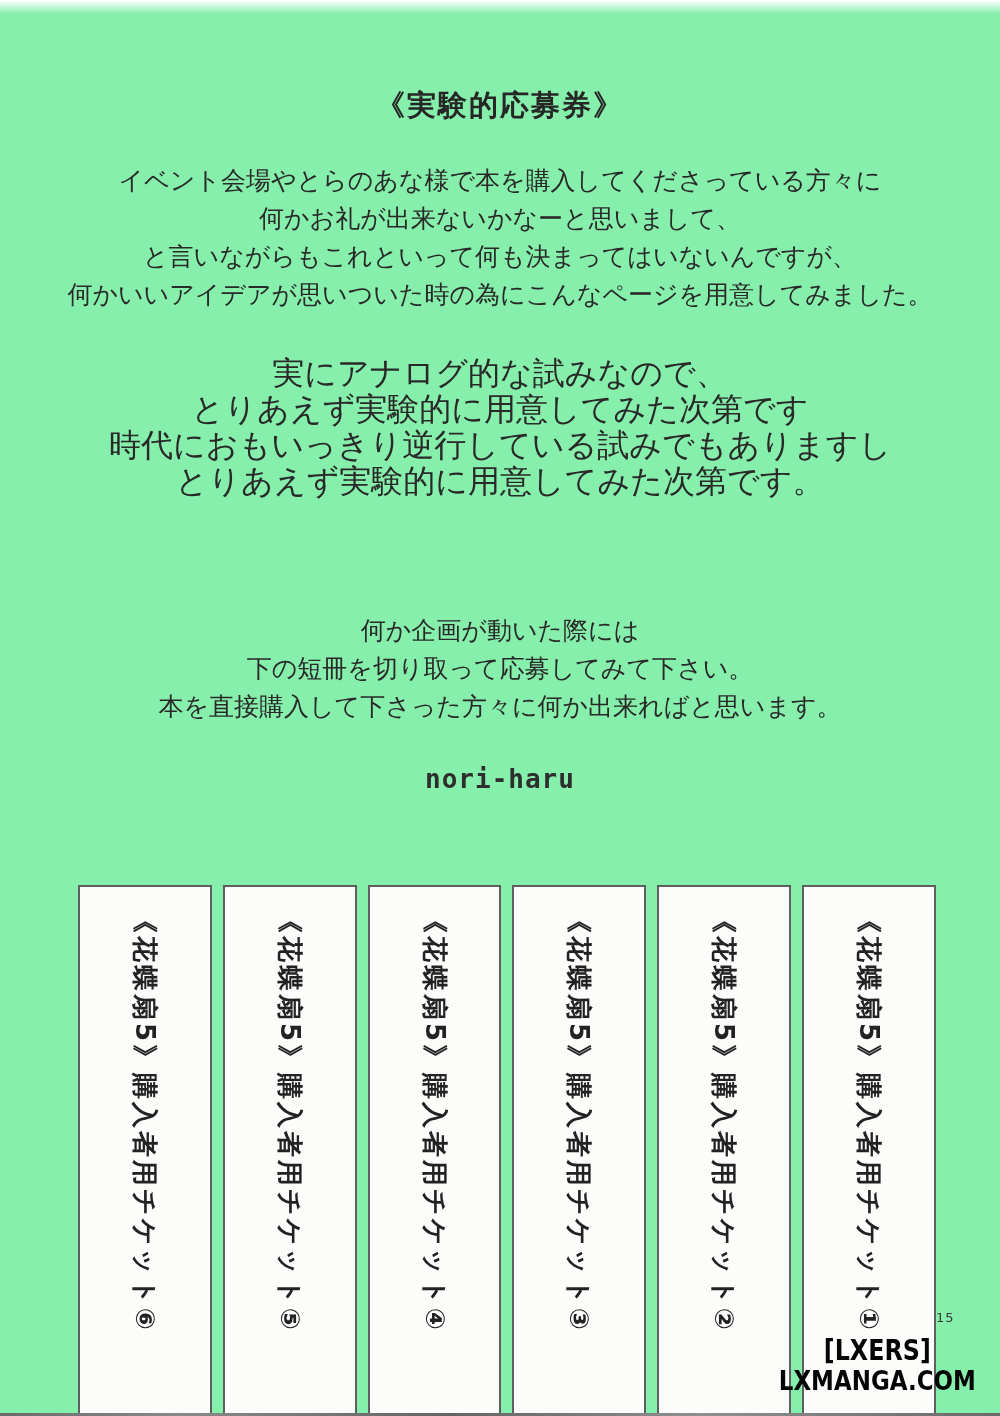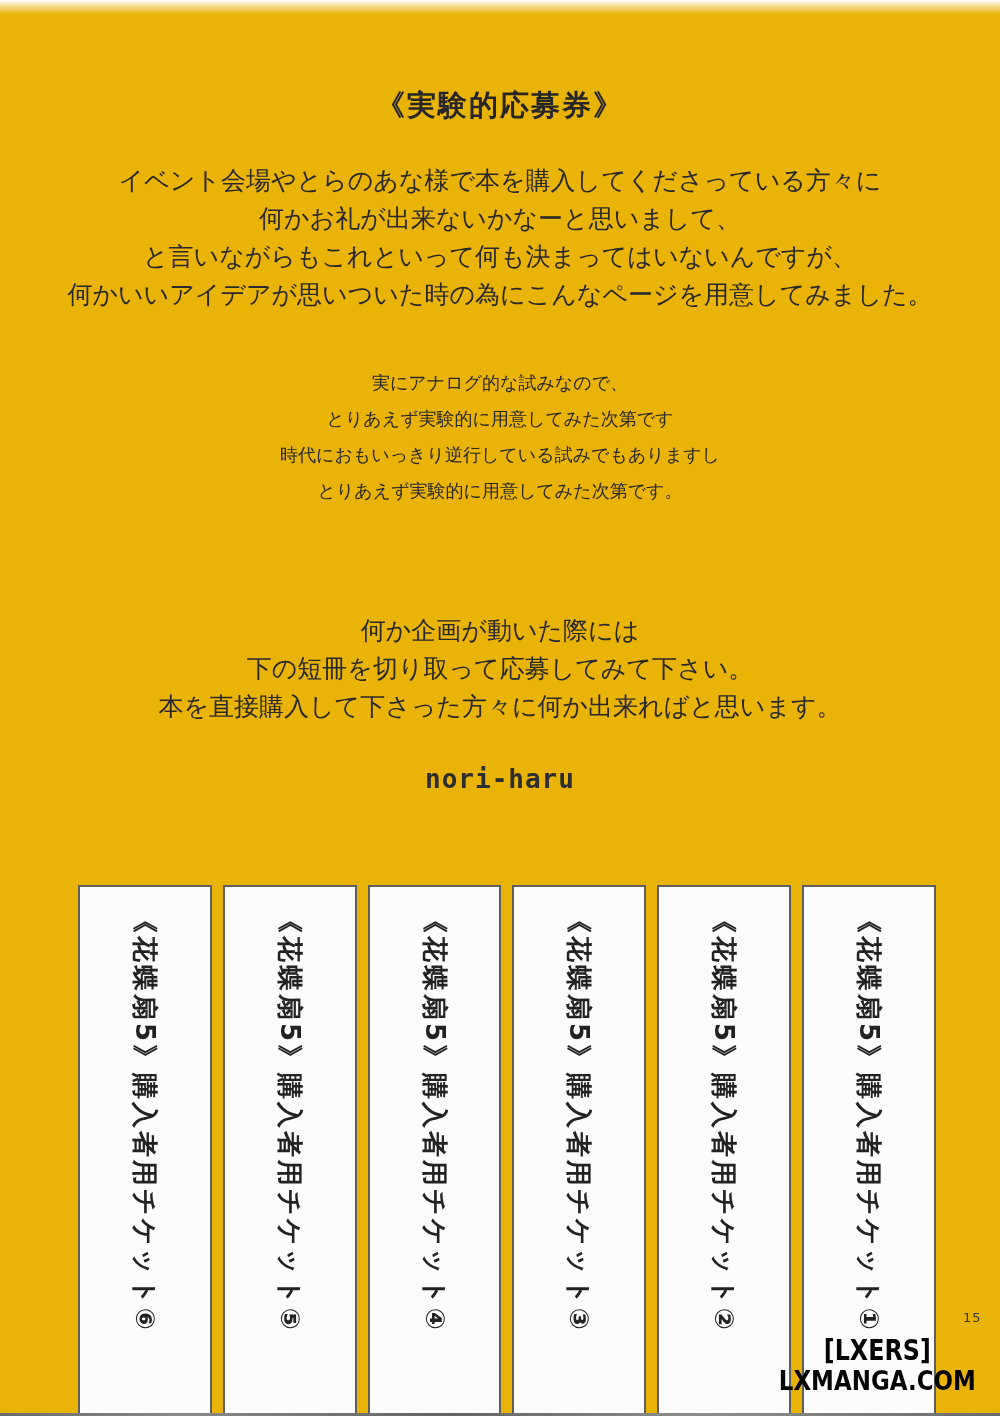--- a/index.html
+++ b/index.html
@@ -1,38 +1,38 @@
 <!DOCTYPE html>
 <html><head>
 <meta charset="utf-8">
 <style>
   html,body { margin:0; padding:0; background:#e9e9e9; }
   .page {
     position:relative;
     width:1000px; height:1416px;
     margin:0 auto;
-    background:#eab308;
+    background:#86efac;
     overflow:hidden;
     font-family:"DejaVu Sans", sans-serif;
     color:#2a2a2a;
   }
   
   .page::before {
     content:""; position:absolute; left:0; top:0; width:100%; height:14px;
     background:linear-gradient(#ffffff, rgba(255,255,255,0)); pointer-events:none;
   }
   .title {
     position:absolute; left:0; width:100%; top:86px;
     font-size:29px; font-weight:900; letter-spacing:2px;
     color:#262626; text-align:center;
   }
   .para { position:absolute; left:0; width:100%; text-align:center; font-weight:400; color:#292929; }
   .para .line { white-space:nowrap; }
   .para1 { top:162px; font-size:25px; line-height:38px; }
-  .para2 { top:365px; font-size:18px; line-height:36px; }
+  .para2 { top:355px; font-size:32px; line-height:36px; }
   .para3 { top:612px; font-size:25px; line-height:38px; }
   .signature {
     position:absolute; left:0; width:100%; top:764px;
     font-family:"DejaVu Sans Mono", monospace;
     font-size:26px; font-weight:700; letter-spacing:1px;
     color:#2e2e2e; text-align:center;
   }
   .tickets {
     position:absolute; left:78px; top:885px; width:858px; height:531px;
     display:flex; gap:11px;
@@ -44,21 +44,21 @@
   }
   .ticket-label {
     position:absolute; top:20px; left:calc(50% + 15px);
     transform:rotate(90deg); transform-origin:0 0;
     white-space:nowrap;
     font-size:26px; font-weight:700; line-height:30px; letter-spacing:3px;
     color:#222;
   }
   .page-number {
     position:absolute; left:936px; top:1310px;
-    font-size:13px; color:#3a3a3a; letter-spacing:1px;margin-left:27px;
+    font-size:13px; color:#3a3a3a; letter-spacing:1px;
   }
   .watermark {
     position:absolute; right:24px; top:1336px;
     text-align:center; color:#050505; font-weight:900;
     transform:scaleX(0.85); transform-origin:center right;
     line-height:30px;
   }
   .watermark .wm1 { font-size:28px; letter-spacing:0px; }
   .watermark .wm2 { font-size:27px; letter-spacing:0px; }
   .bottom-edge {

